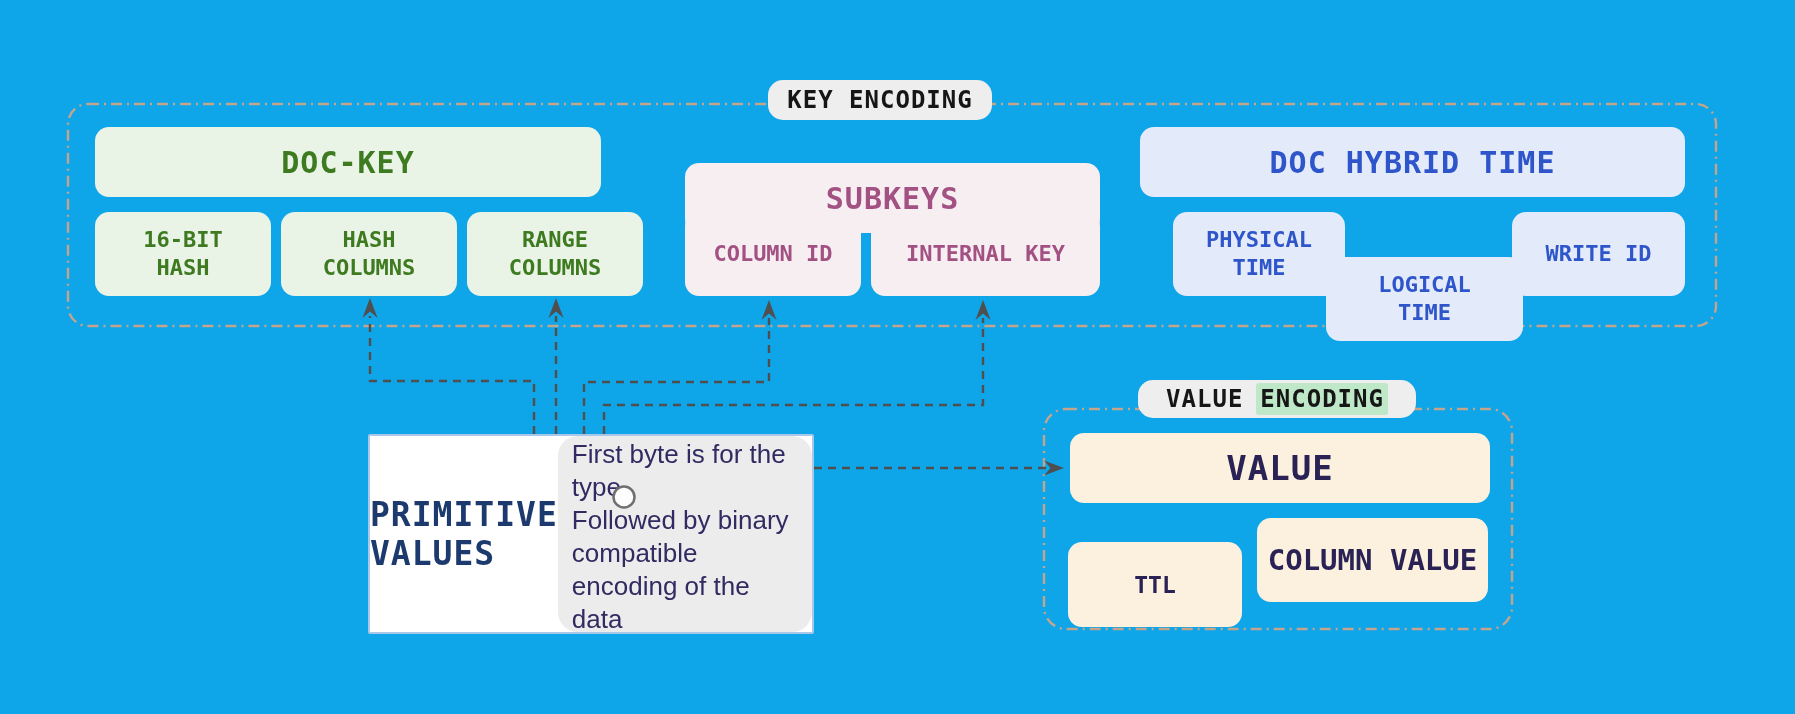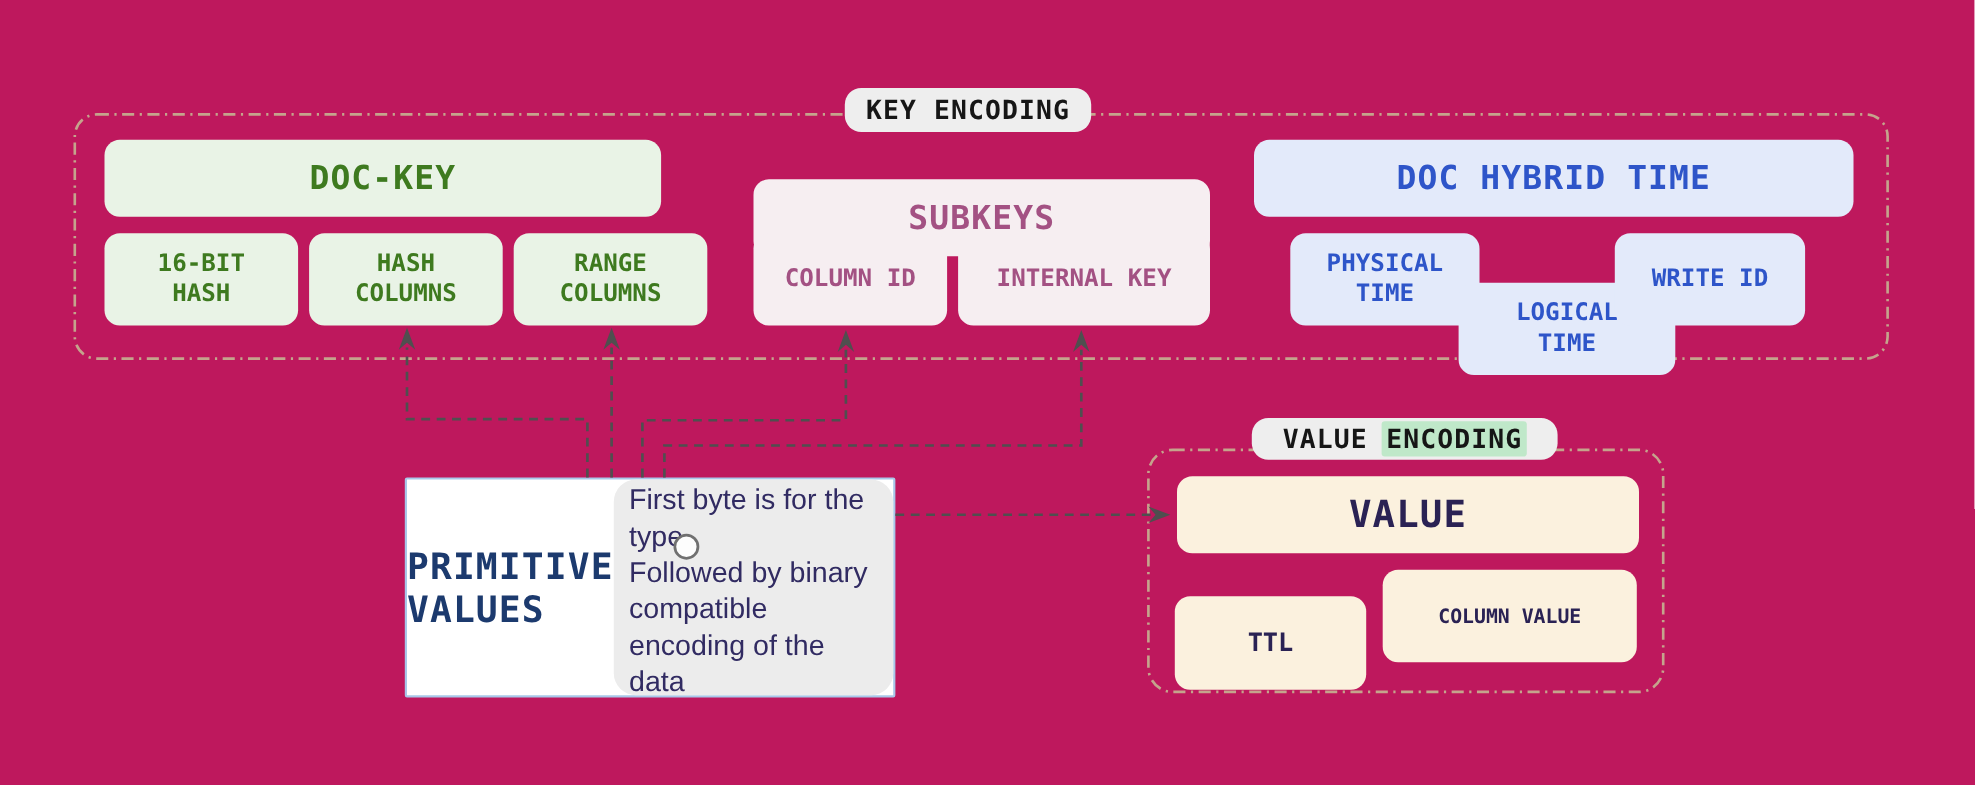--- a/index.html
+++ b/index.html
@@ -1,16 +1,16 @@
 <!DOCTYPE html>
 <html><head>
 <meta charset="utf-8">
 <style>
   html,body{margin:0;padding:0;background:#ffffff;}
-  .canvas{position:relative;width:1795px;height:714px;background:#be185d;overflow:hidden;
+  .canvas{position:relative;width:1795px;height:714px;background:#0ea5e9;overflow:hidden;
           font-family:"DejaVu Sans Mono", monospace;}
   .layer{position:absolute;left:0;top:0;width:1795px;height:714px;pointer-events:none;}
   #borders{z-index:1;}
   #connectors{z-index:3;}
   .box{position:absolute;z-index:2;display:flex;align-items:center;justify-content:center;
        border-radius:14px;box-sizing:border-box;text-align:center;font-weight:bold;}
 
   
   .badge{background:#eeeeee;border-radius:15px;font-size:24px;color:#161616;letter-spacing:1px;}
   .badge-key{left:768px;top:80px;width:224px;height:40px;}
@@ -29,37 +29,37 @@
   .sub-green{background:#e9f3e6;color:#3e7a1f;}
   .sub-pink{background:#f6eef1;color:#a35183;}
   .sub-blue{background:#e3eafa;color:#2e55c9;}
   .sub-hash16{left:95px;width:176px;}
   .sub-hashcols{left:281px;width:176px;}
   .sub-rangecols{left:467px;width:176px;}
   .sub-colid{left:685px;width:176px;}
   .sub-intkey{left:871px;width:229px;}
   .sub-phys{left:1140px;width:172px;margin-left:33px;}
   .sub-logical{left:1326px;width:197px;margin-top:45px;}
-  .sub-writeid{left:1468px;width:173px;}
+  .sub-writeid{left:1512px;width:173px;}
 
   
   .pv-box{position:absolute;z-index:2;left:368px;top:434px;width:446px;height:200px;
           box-sizing:border-box;border:2px solid #a9c7e9;border-radius:2px;background:#ffffff;
           display:flex;flex-direction:row;}
   .pv-title{flex:0 0 67px;display:flex;align-items:center;justify-content:center;
             font-size:33px;font-weight:bold;color:#1c3a6e;letter-spacing:1px;}
   .pv-desc{flex:1;background:#ececec;color:#312b62;font-family:"Liberation Sans", sans-serif;
            font-size:26px;line-height:33px;font-weight:normal;padding:2px 10px 0 14px;text-align:left;border-radius:20px;}
   .pv-desc span{display:block;}
 
   
   .cream{background:#fbf1de;color:#2a2254;}
   .vx-value{left:1070px;top:433px;width:420px;height:70px;font-size:34px;letter-spacing:1px;}
   .vx-ttl{left:1068px;top:542px;width:174px;height:85px;font-size:23px;}
-  .vx-colval{left:1257px;top:518px;width:231px;height:84px;font-size:18px;}
+  .vx-colval{left:1257px;top:518px;width:231px;height:84px;font-size:29px;}
 </style>
 </head>
 <body>
 
 <div class="canvas">
 
   <svg class="layer" id="borders">
     <rect x="68" y="104" width="1648" height="222" rx="20" fill="none" stroke="#c5a48c" stroke-width="2.4" stroke-dasharray="11 5 2 5"></rect>
     <rect x="1044" y="409" width="468" height="220" rx="22" fill="none" stroke="#c5a48c" stroke-width="2.4" stroke-dasharray="11 5 2 5"></rect>
   </svg>

